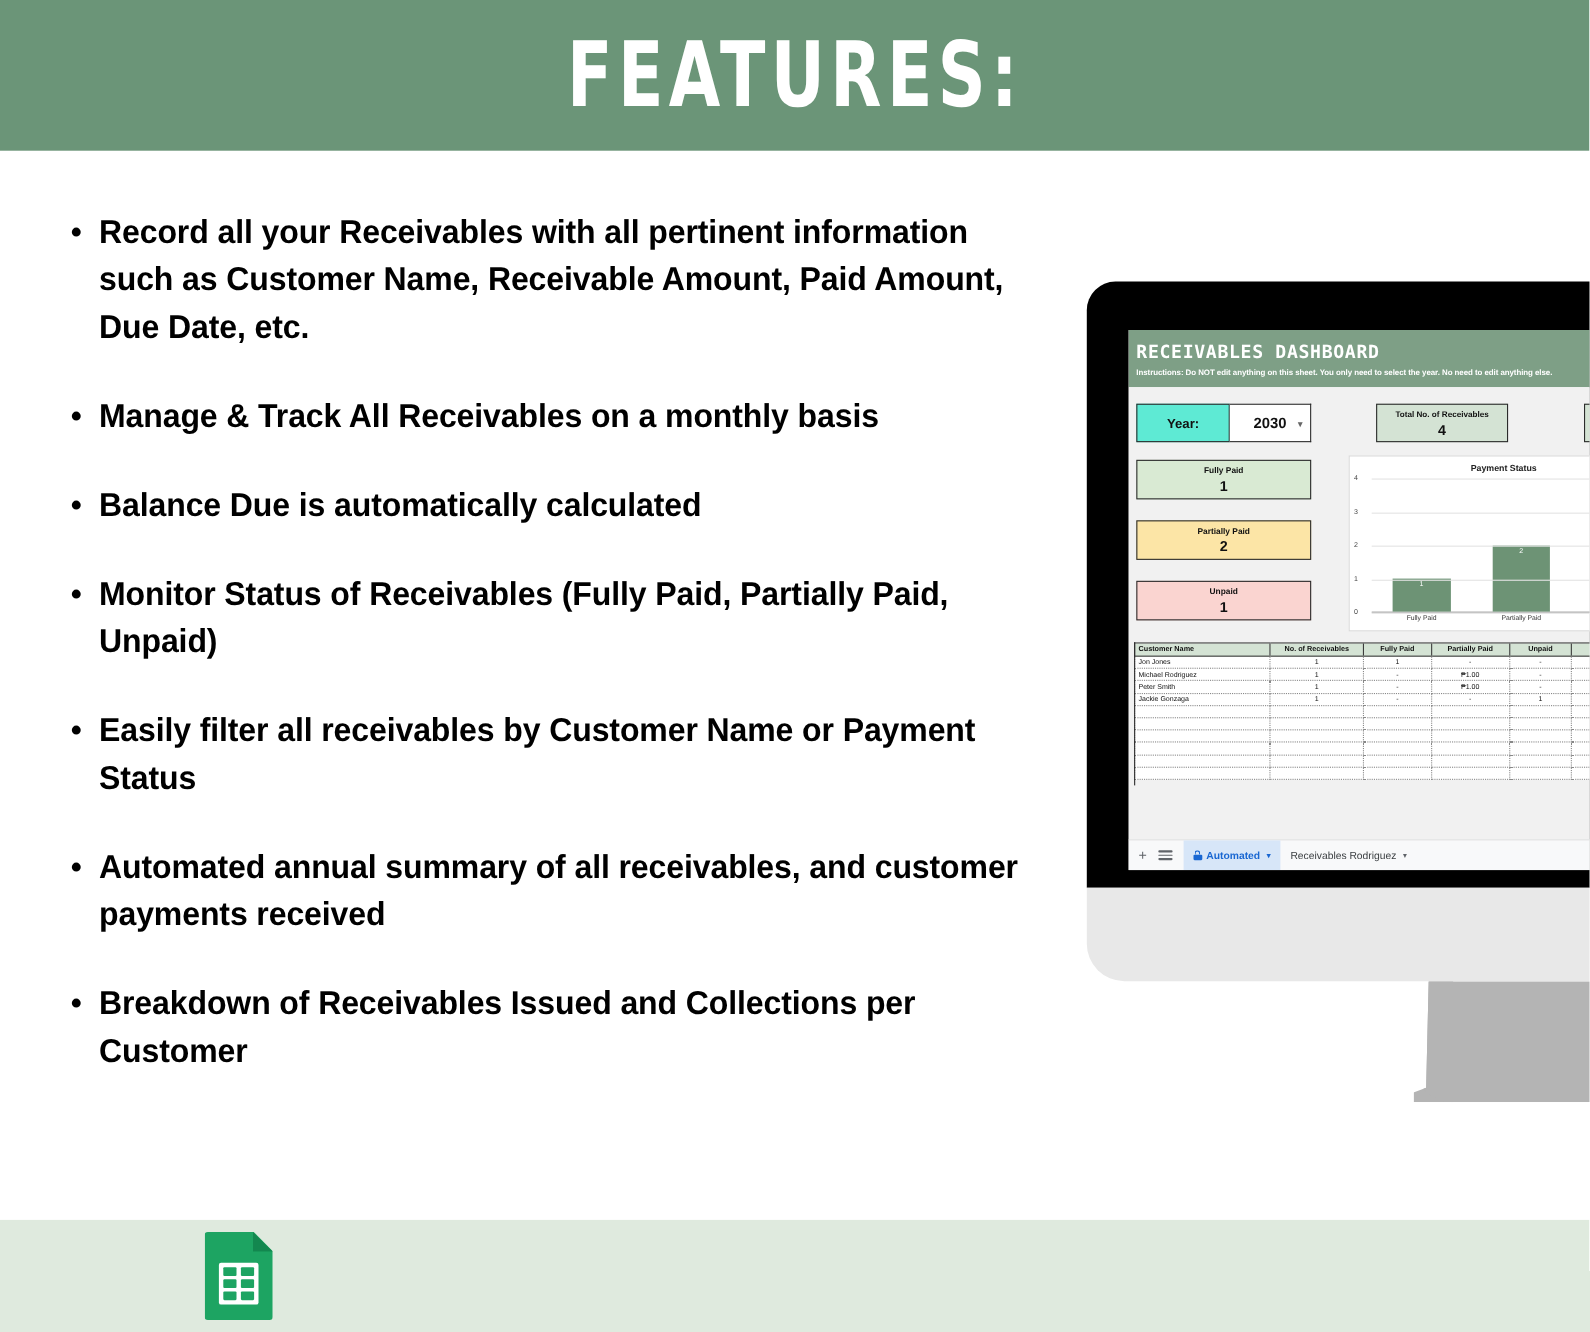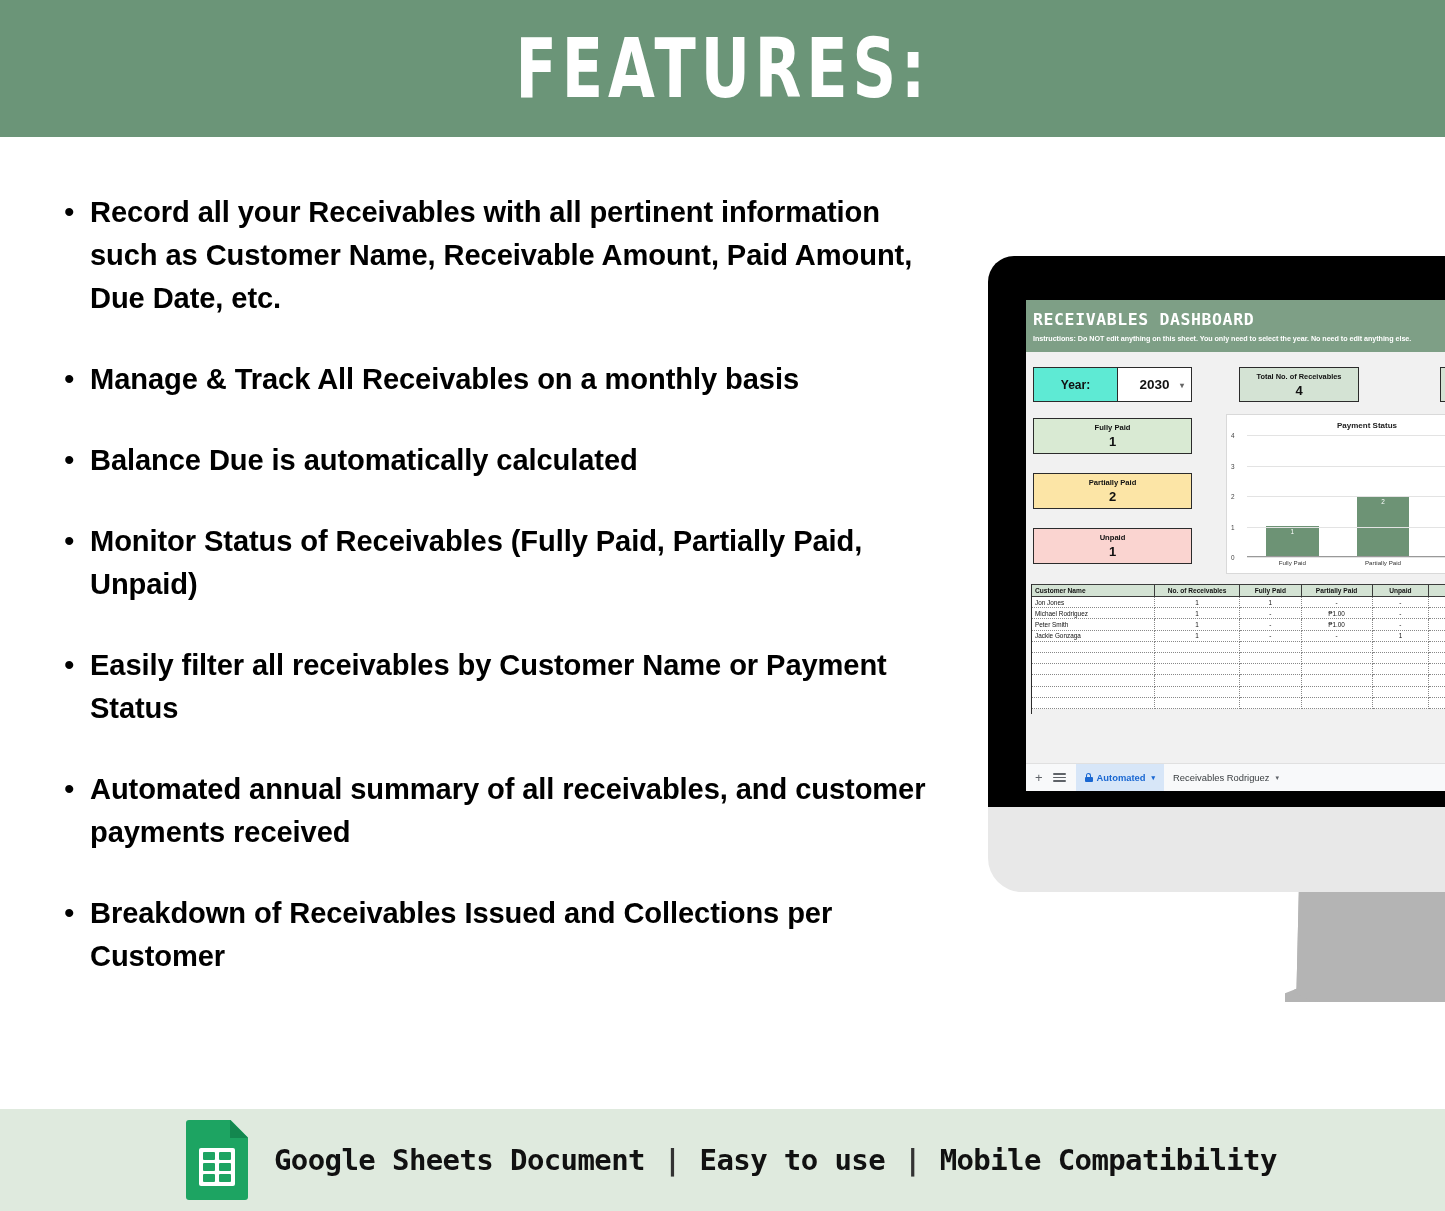--- a/index.html
+++ b/index.html
@@ -167,21 +167,21 @@
   
   .kpi-top {
     position: absolute;
     top: 15px;
     height: 35px;
     background: #d4e3d4;
     border: 1.4px solid #2b2b2b;
     display: flex; flex-direction: column;
     align-items: center; justify-content: center;
   }
-  .kpi-total { left: 213px; width: 120px; }
+  .kpi-total { left: 225px; width: 120px; }
   .kpi-cut   { left: 414px; width: 120px; }
   .kpi-top-label { font-size: 7.4px; font-weight: 700; color: #111; }
   .kpi-top-value { font-size: 13px; font-weight: 700; color: #111; margin-top: 2px; }
 
   
   .kpi-stack {
     position: absolute;
     left: 7px; top: 66px;
     width: 159px;
   }
@@ -679,20 +679,13 @@
     <div class="fold"></div>
     <div class="grid">
         <i></i>
         <i></i>
         <i></i>
         <i></i>
         <i></i>
         <i></i>
       </div>
   </div>
-  <div class="footer-text">
-    <span>Google Sheets Document</span>
-    <span class="footer-sep">|</span>
-    <span>Easy to use</span>
-    <span class="footer-sep">|</span>
-    <span>Mobile Compatibility</span>
-  </div>
 </div>
 
 </body></html>

